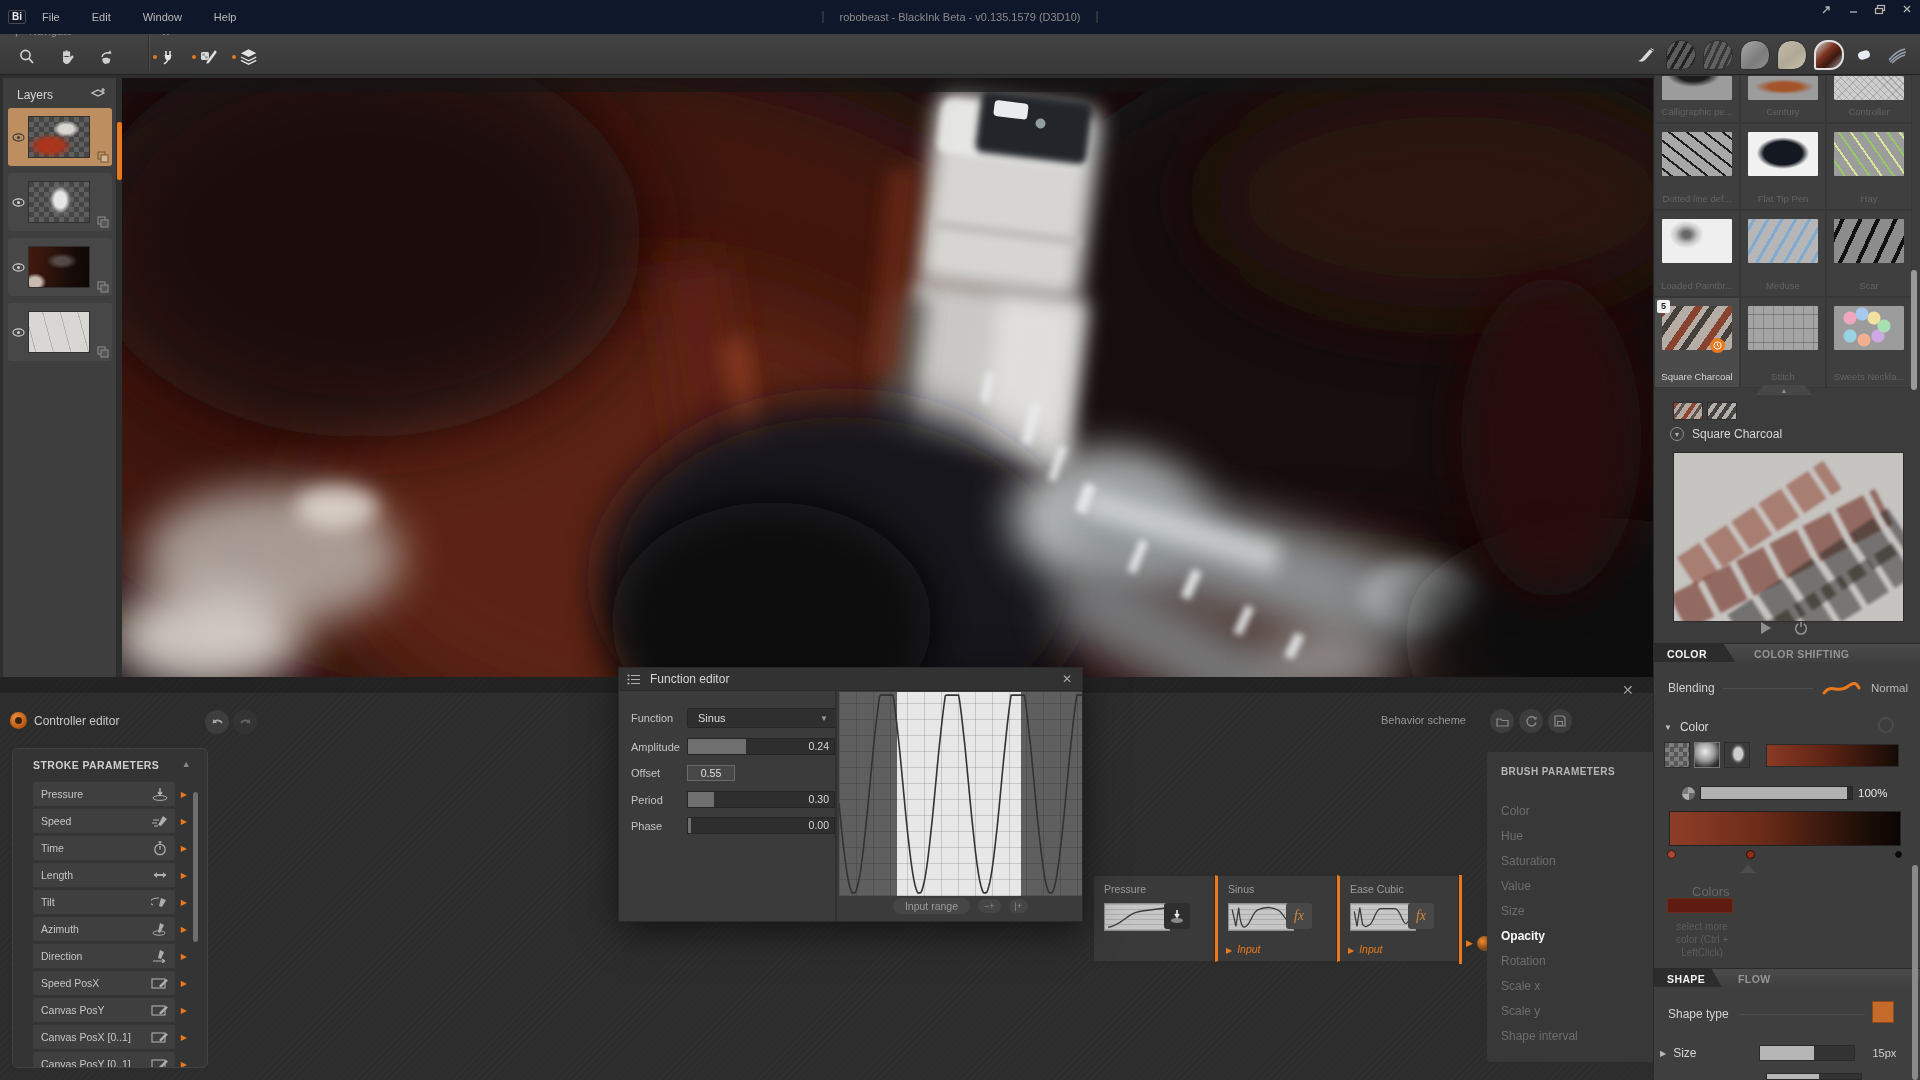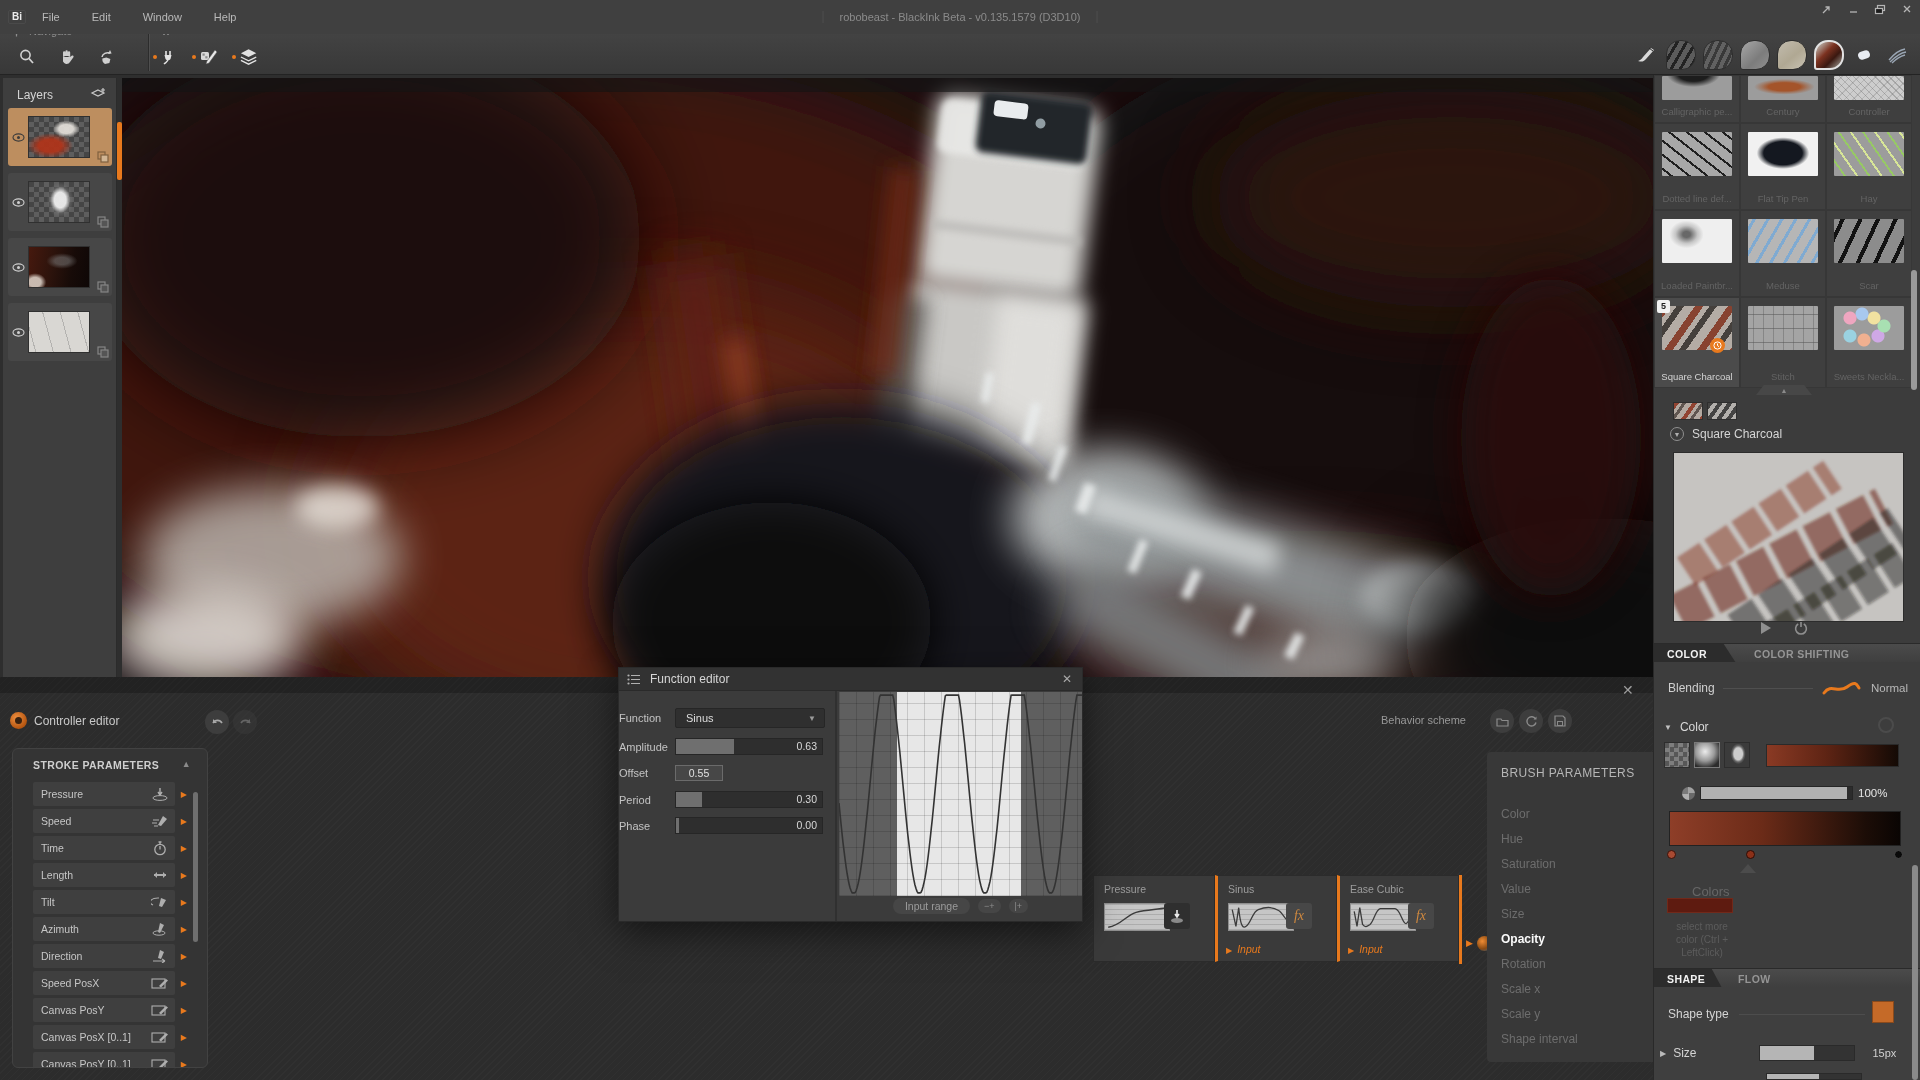--- a/index.html
+++ b/index.html
@@ -2,21 +2,21 @@
 <html><head>
 <meta charset="utf-8">
 <style>
   *{margin:0;padding:0;box-sizing:border-box}
   body{background:#111}
   .app{position:relative;width:1920px;height:1080px;background:#2e2e2e;overflow:hidden;
        font-family:"Liberation Sans",sans-serif;color:#ccc;font-size:11px}
   svg{display:block}
 
   
-  .menubar{position:absolute;left:0;top:0;width:1920px;height:34px;background:#404040;
+  .menubar{position:absolute;left:0;top:0;width:1920px;height:34px;background:#0f172a;
            display:flex;align-items:center;z-index:50}
   .logo{margin-left:8px;font-weight:bold;font-size:10px;color:#ececec;border:1px solid #4a4a4a;
         border-radius:2px;padding:0 3px;line-height:12px}
   .menu-item{padding:0 16px;color:#b9b9b9;line-height:18px;cursor:default}
   .win-title{position:absolute;left:50%;transform:translateX(-50%);display:flex;align-items:center;
              gap:16px;color:#8b8b8b}
   .tbar{width:1px;height:12px;background:#4f4f4f}
   .winctl{position:absolute;right:6px;top:0;height:18px;display:flex;align-items:center;gap:13px}
   .winctl .wbtn{width:14px;height:14px;display:flex;align-items:center;justify-content:center}
 
@@ -102,33 +102,33 @@
   .ninput{position:absolute;left:8px;bottom:6px;color:#e8791d;font-style:italic;font-size:10.5px}
   .ninput .tri{font-style:normal;font-size:8px;margin-right:5px}
   .node-endline{position:absolute;left:1459px;top:875px;width:3px;height:89px;background:#e8791d;z-index:21}
   .out-arrow{position:absolute;left:1466px;top:938px;color:#e8791d;font-size:9px;z-index:21}
   .out-sphere{position:absolute;left:1477px;top:936px;width:15px;height:15px;border-radius:50%;
               background:radial-gradient(circle at 35% 35%,#ef8c34,#8a4a12 55%,#555 80%);z-index:21}
 
   
   .bparams{position:absolute;left:1487px;top:752px;width:166px;height:310px;background:#383838;
            border-radius:4px 0 0 4px;z-index:21}
-  .bparams-hd{padding:14px 0 0 14px;font-weight:normal;font-size:12px;letter-spacing:.4px;color:#b6b6b6}
+  .bparams-hd{padding:14px 0 0 14px;font-weight:bold;font-size:10px;letter-spacing:.4px;color:#b6b6b6}
   .bitems{margin-top:22px}
   .bitem{height:25px;line-height:25px;padding-left:14px;font-size:12px;color:#6d6d6d}
   .bitem.sel{color:#fafafa;font-weight:bold}
 
   
   .fdlg{position:absolute;left:618px;top:667px;width:465px;height:255px;background:#3b3b3b;
         border:1px solid #2a2a2a;box-shadow:0 10px 34px rgba(0,0,0,.55);z-index:25}
   .fdlg-tb{position:relative;height:23px;background:#323232;display:flex;align-items:center;border-bottom:1px solid #2a2a2a}
   .fdlg-tb .ttl{margin-left:9px;font-size:12px;color:#d6d6d6}
   .fdlg-tb .fx-close{position:absolute;right:10px;color:#a8a8a8;font-size:12px}
   .frow{position:absolute;display:flex;align-items:center;color:#c3c3c3}
-  .frow .flbl{width:48px;}
+  .frow .flbl{width:48px;margin-left:12px}
   .fdrop{position:relative;width:150px;height:20px;background:#2f2f2f;border:1px solid #262626;border-radius:2px;
          color:#dcdcdc;display:flex;align-items:center;padding-left:10px}
   .fdrop .dar{position:absolute;right:8px;font-size:8px;color:#9a9a9a}
   .fslider{position:relative;width:148px;height:17px;background:#2e2e2e;border:1px solid #262626}
   .ffill{position:absolute;left:0;top:0;bottom:0;background:#6f6f6f}
   .fval{position:absolute;right:5px;top:1px;color:#d8d8d8;font-size:10.5px}
   .fbox{width:48px;height:16px;background:#474747;border:1px solid #6b6b6b;color:#e0e0e0;text-align:center;line-height:14px;font-size:10.5px}
   .fdiv{position:absolute;left:216px;top:23px;bottom:0;width:2px;background:#303030}
   .fgraph{position:absolute;left:220px;top:24px;width:243px;height:204px;background:#5f5f5f;overflow:hidden}
   .fgraph .inrange{position:absolute;left:24%;top:0;bottom:0;width:51%;background:#e7e7e7}
@@ -738,21 +738,21 @@
       <span class="flbl">Function</span>
       <span class="fdrop" style="margin-left:8px">
         <span>Sinus</span>
         <span class="dar">▼</span>
       </span>
     </div>
     <div class="frow" style="left:0;top:70px">
       <span class="flbl">Amplitude</span>
       <span class="fslider" style="margin-left:8px">
         <span class="ffill" style="width:40%"></span>
-        <span class="fval">0.63</span>
+        <span class="fval">0.24</span>
       </span>
     </div>
     <div class="frow" style="left:0;top:97px">
       <span class="flbl">Offset</span>
       <span class="fbox" style="margin-left:8px">0.55</span>
     </div>
     <div class="frow" style="left:0;top:123px">
       <span class="flbl">Period</span>
       <span class="fslider" style="margin-left:8px">
         <span class="ffill" style="width:18%"></span>

